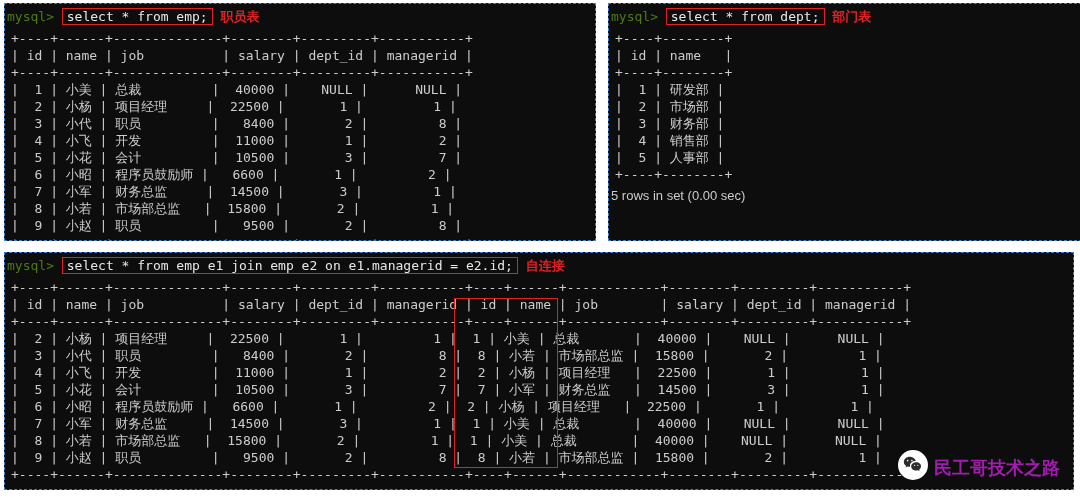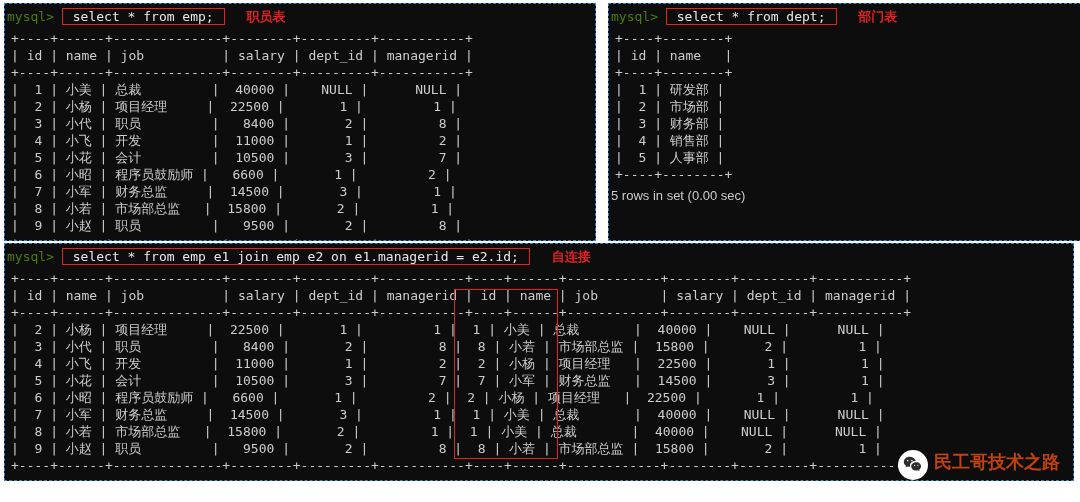--- a/index.html
+++ b/index.html
@@ -1,28 +1,28 @@
 <!DOCTYPE html>
 <html><head>
 <meta charset="utf-8">
 <style>
   *{box-sizing:border-box;margin:0;padding:0}
   body{background:#fff;width:1080px;height:502px;position:relative;font-family:"Microsoft YaHei","SimSun",monospace;font-size:13px;overflow:hidden}
   .panel{position:absolute;background:#0d0d0d;color:#ccc;border:1px dashed #3a7ed6;overflow:hidden}
   #emp{left:4px;top:3px;width:592px;height:238px}
   #dept{left:608px;top:3px;width:494px;height:238px}
-  #join{left:4px;top:243px;width:1070px;height:238px}
+  #join{left:4px;top:252px;width:1070px;height:238px}
   .prompt-line{padding:4px 2px;font-family:Consolas,monospace}
   .pmt{color:#4d7c0f}
-  .query-box{border:1px solid #e02222;padding:0 10px;color:#e8e8e8}
-  .badge{color:#e02222;font-weight:bold;margin-left:14px}
+  .query-box{border:1px solid #e02222;padding:0 4px;color:#e8e8e8}
+  .badge{color:#e02222;font-weight:bold;}
   .tbl{font-family:Consolas,monospace;color:#ccc;padding:0 6px 2px 6px;white-space:pre;line-height:17px;font-size:13px}
   .status{padding:3px 2px;font-family:Liberation Sans, sans-serif;color:#ccc}
   .hl-col{border:1px solid #e02222;position:absolute;pointer-events:none}
-  .footer-mark{position:absolute;right:20px;bottom:22px;display:flex;align-items:flex-start;color:#c2410c;font-size:18px;font-weight:bold;z-index:5}
+  .footer-mark{position:absolute;right:20px;bottom:22px;display:flex;align-items:flex-end;color:#a21caf;font-size:18px;font-weight:bold;z-index:5}
   .wechat-ic{width:30px;height:30px;border-radius:50%;background:#fff;display:flex;align-items:center;justify-content:center;margin-right:6px}
   .wechat-ic svg{width:22px;height:22px}
 </style>
 </head>
 <body>
 
 <div id="emp" class="panel">
   <div class="prompt-line">
     <span class="pmt">mysql&gt;</span>
     <span class="query-box">select * from emp;</span>

